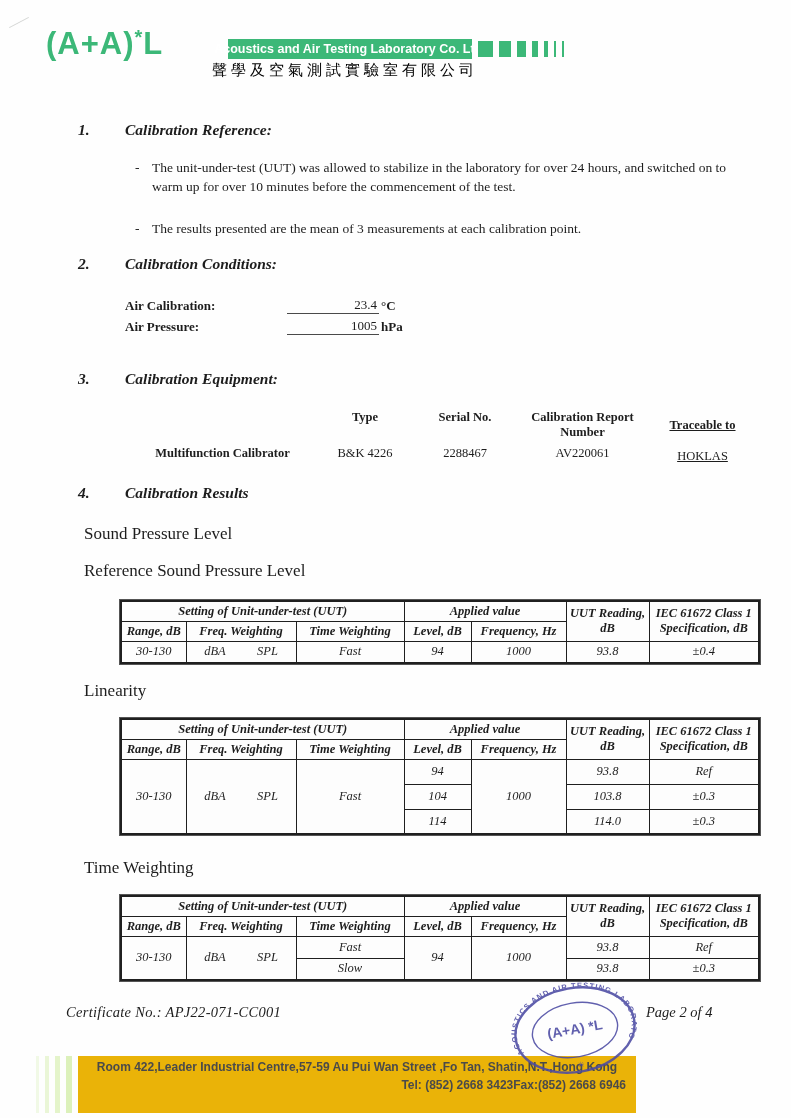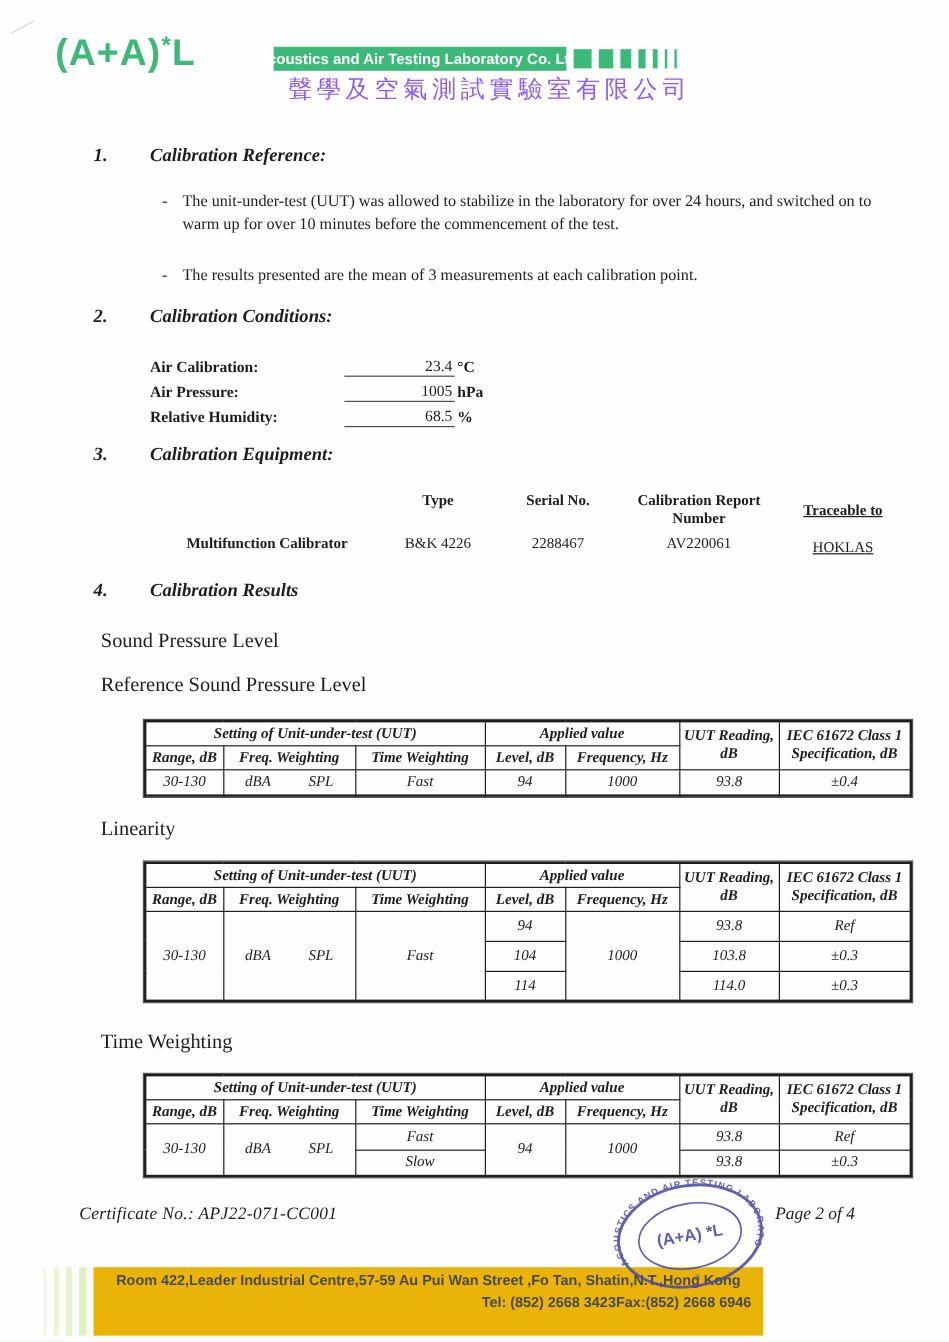--- a/index.html
+++ b/index.html
@@ -21,22 +21,22 @@
     background:#3cb878; color:#ffffff;
     font-family:"Liberation Sans", sans-serif; font-weight:bold; font-size:12.5px;
     display:flex; align-items:center; justify-content:center; white-space:nowrap;
   }
   .banner-bars {
     position:absolute; left:478px; top:41px; height:16px;
     display:flex; align-items:stretch; gap:6px;
   }
   .banner-bars span { background:#3cb878; display:block; }
   .banner-zh {
-    position:absolute; left:240px; top:61px;
-    color:#8b5cf6; font-size:20px; letter-spacing:4px;
+    position:absolute; left:212px; top:61px;
+    color:#000000; font-size:15px; letter-spacing:4px;
     font-family:"Liberation Sans", sans-serif;
   }
   .pencil-mark {
     position:absolute; left:8px; top:22px; width:22px; height:1px;
     background:#b9bcb9; transform:rotate(-28deg); opacity:.6;
   }
   
   .sec-head { position:absolute; font-weight:bold; font-style:italic; font-size:15.5px; }
   .sec-num { position:absolute; left:78px; font-weight:bold; font-style:italic; font-size:15.5px; }
   .body-text { font-size:13.5px; line-height:19px; }
@@ -122,25 +122,20 @@
   <div class="sec-head" style="left:125px; top:255px">Calibration Conditions:</div>
   <div class="cond-row" style="top:293px">
     <span class="cond-label">Air Calibration:</span>
     <span class="cond-value">23.4</span>
     <span class="cond-unit">°C</span>
   </div>
   <div class="cond-row" style="top:314px">
     <span class="cond-label">Air Pressure:</span>
     <span class="cond-value">1005</span>
     <span class="cond-unit">hPa</span>
-  </div>
-  <div class="cond-row" style="top:335px">
-    <span class="cond-label">Relative Humidity:</span>
-    <span class="cond-value">68.5</span>
-    <span class="cond-unit">%</span>
   </div>
 
   <div class="sec-num" style="top:370px">3.</div>
   <div class="sec-head" style="left:125px; top:370px">Calibration Equipment:</div>
   <div class="equip-headrow" style="top:410px">
     <span class="ec-name"></span>
     <span class="ec-type">Type</span>
     <span class="ec-serial">Serial No.</span>
     <span class="ec-report">Calibration Report Number</span>
     <span class="ec-trace" style="padding-top:8px">Traceable to</span>

